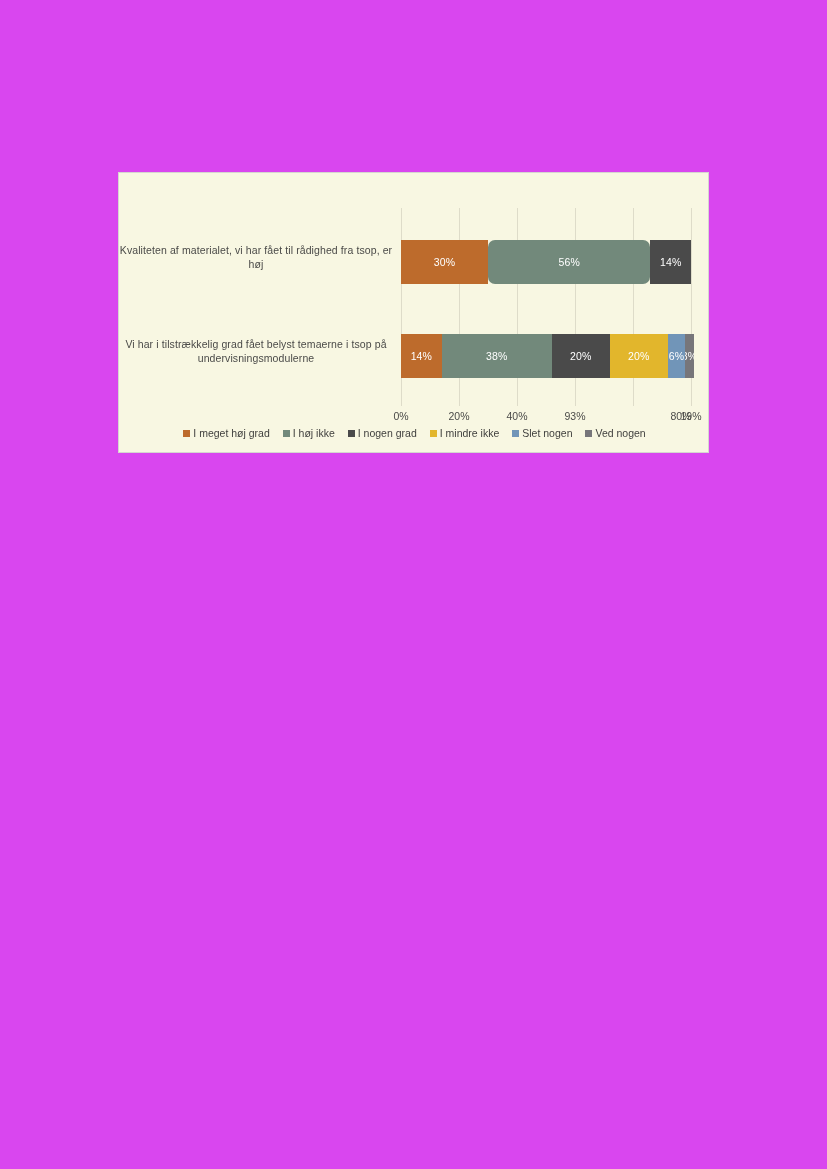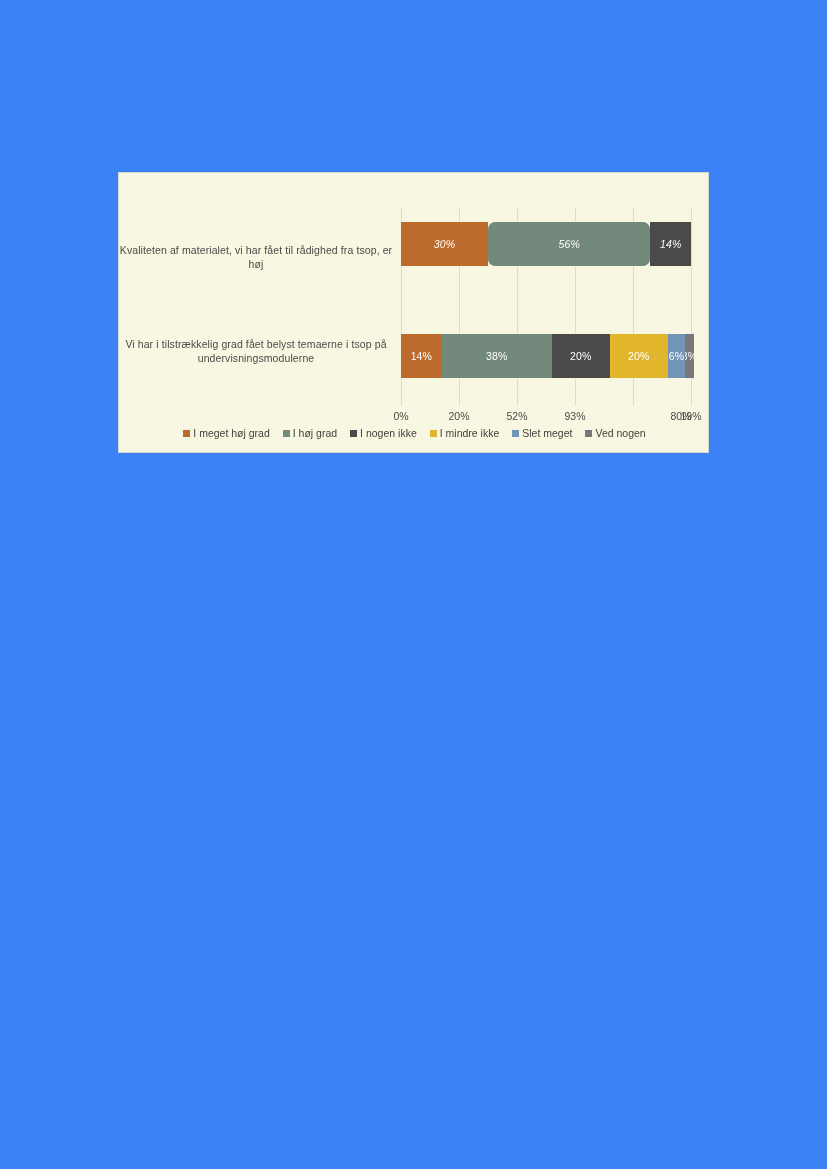--- a/index.html
+++ b/index.html
@@ -13,21 +13,21 @@
     font-family: "Liberation Sans", sans-serif;
     position: relative;
     overflow: hidden;
   }
 
   .page {
     position: absolute;
     left: 0; top: 0;
     width: 827px;
     height: 1169px;
-    background: #3b82f6;
+    background: #d946ef;
   }
 
   
   .chart-frame {
     position: absolute;
     left: 118px;
     top: 172px;
     width: 591px;
     height: 281px;
     background: #f8f7e2;
@@ -96,21 +96,21 @@
 
   .bar-row {
     position: absolute;
     left: 0;
     width: 100%;
     height: 44px;
     display: flex;
     flex-direction: row;
     align-items: stretch;
   }
-  .bar-row.r0 { top: 14px; font-style: italic; }
+  .bar-row.r0 { top: 32px; }
   .bar-row.r1 { top: 126px; }
 
   .seg {
     position: relative;
     display: flex;
     align-items: center;
     justify-content: center;
     overflow: hidden;
     box-sizing: border-box;
   }
@@ -223,46 +223,46 @@
               <div class="seg" style="background: rgb(119, 118, 122); flex: 0 0 3%;">
                 <span class="seg-label">3%</span>
               </div>
             </div>
         </div>
       </div>
 
       <div class="xaxis">
           <div class="xtick" style="left: 0%;">0%</div>
           <div class="xtick" style="left: 20%;">20%</div>
-          <div class="xtick" style="left: 40%;">52%</div>
+          <div class="xtick" style="left: 40%;">40%</div>
           <div class="xtick" style="left: 60%;">93%</div>
           <div class="xtick" style="left: 80%; margin-left: 48px;">80%</div>
           <div class="xtick" style="left: 100%;">19%</div>
         </div>
 
       <div class="legend">
           <div class="legend-item">
             <span class="legend-swatch" style="background: rgb(189, 107, 44);"></span>
             <span class="legend-text">I meget høj grad</span>
           </div>
           <div class="legend-item">
             <span class="legend-swatch" style="background: rgb(114, 137, 123);"></span>
-            <span class="legend-text">I høj grad</span>
+            <span class="legend-text">I høj ikke</span>
           </div>
           <div class="legend-item">
             <span class="legend-swatch" style="background: rgb(74, 74, 74);"></span>
-            <span class="legend-text">I nogen ikke</span>
+            <span class="legend-text">I nogen grad</span>
           </div>
           <div class="legend-item">
             <span class="legend-swatch" style="background: rgb(226, 182, 44);"></span>
             <span class="legend-text">I mindre ikke</span>
           </div>
           <div class="legend-item">
             <span class="legend-swatch" style="background: rgb(113, 149, 184);"></span>
-            <span class="legend-text">Slet meget</span>
+            <span class="legend-text">Slet nogen</span>
           </div>
           <div class="legend-item">
             <span class="legend-swatch" style="background: rgb(119, 118, 122);"></span>
             <span class="legend-text">Ved nogen</span>
           </div>
         </div>
 
     </div>
   </div>
 

